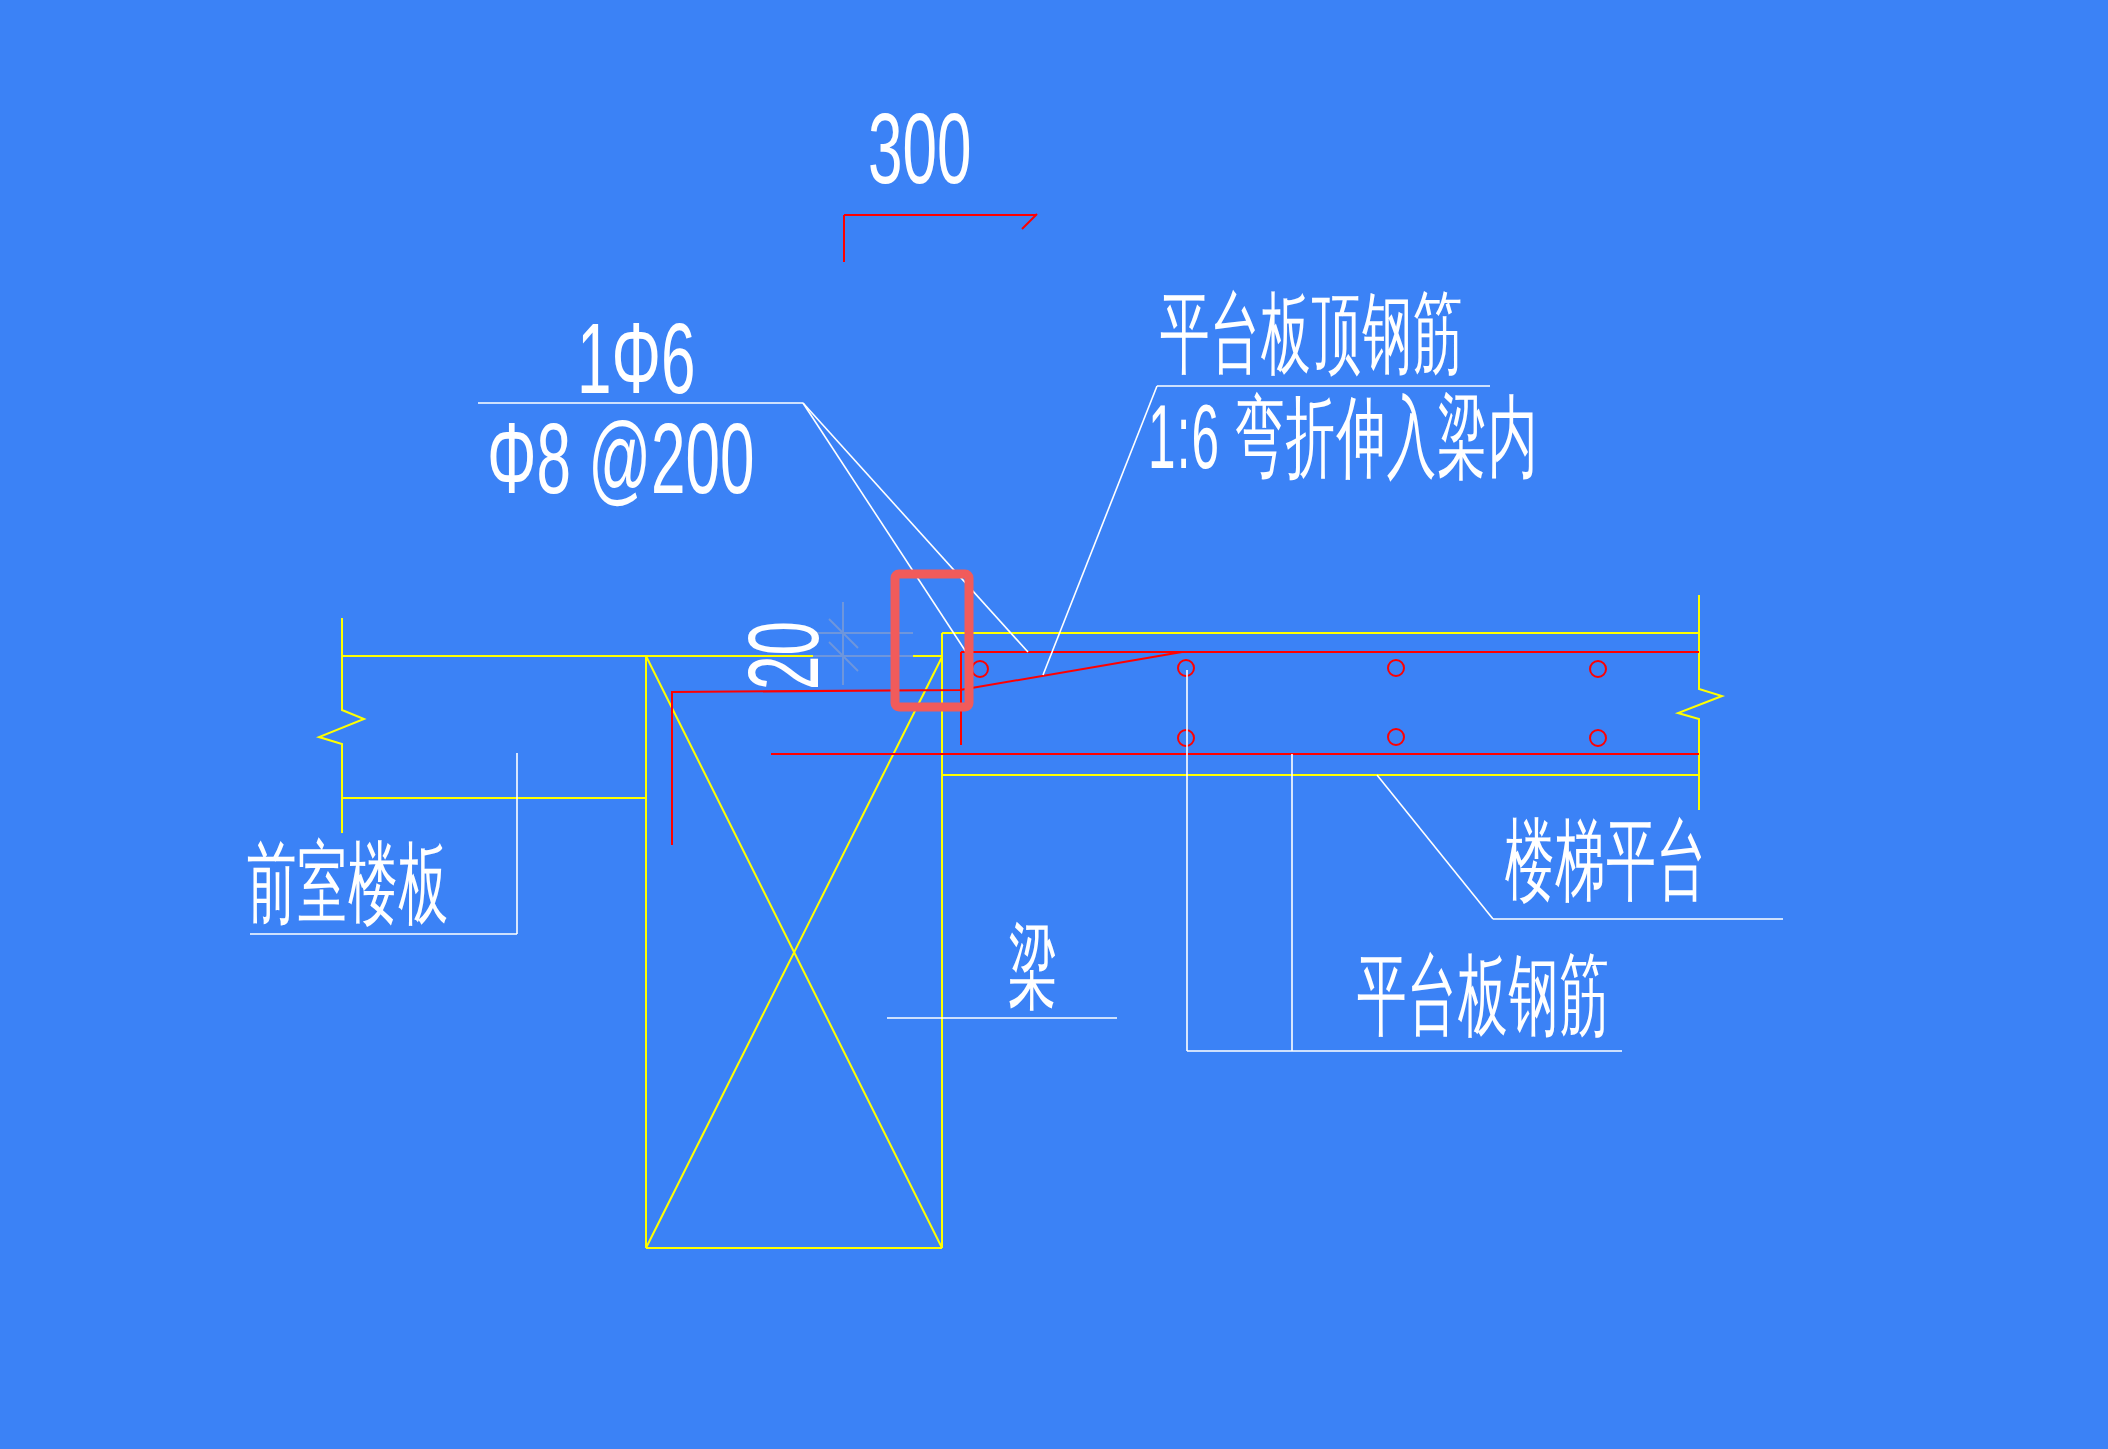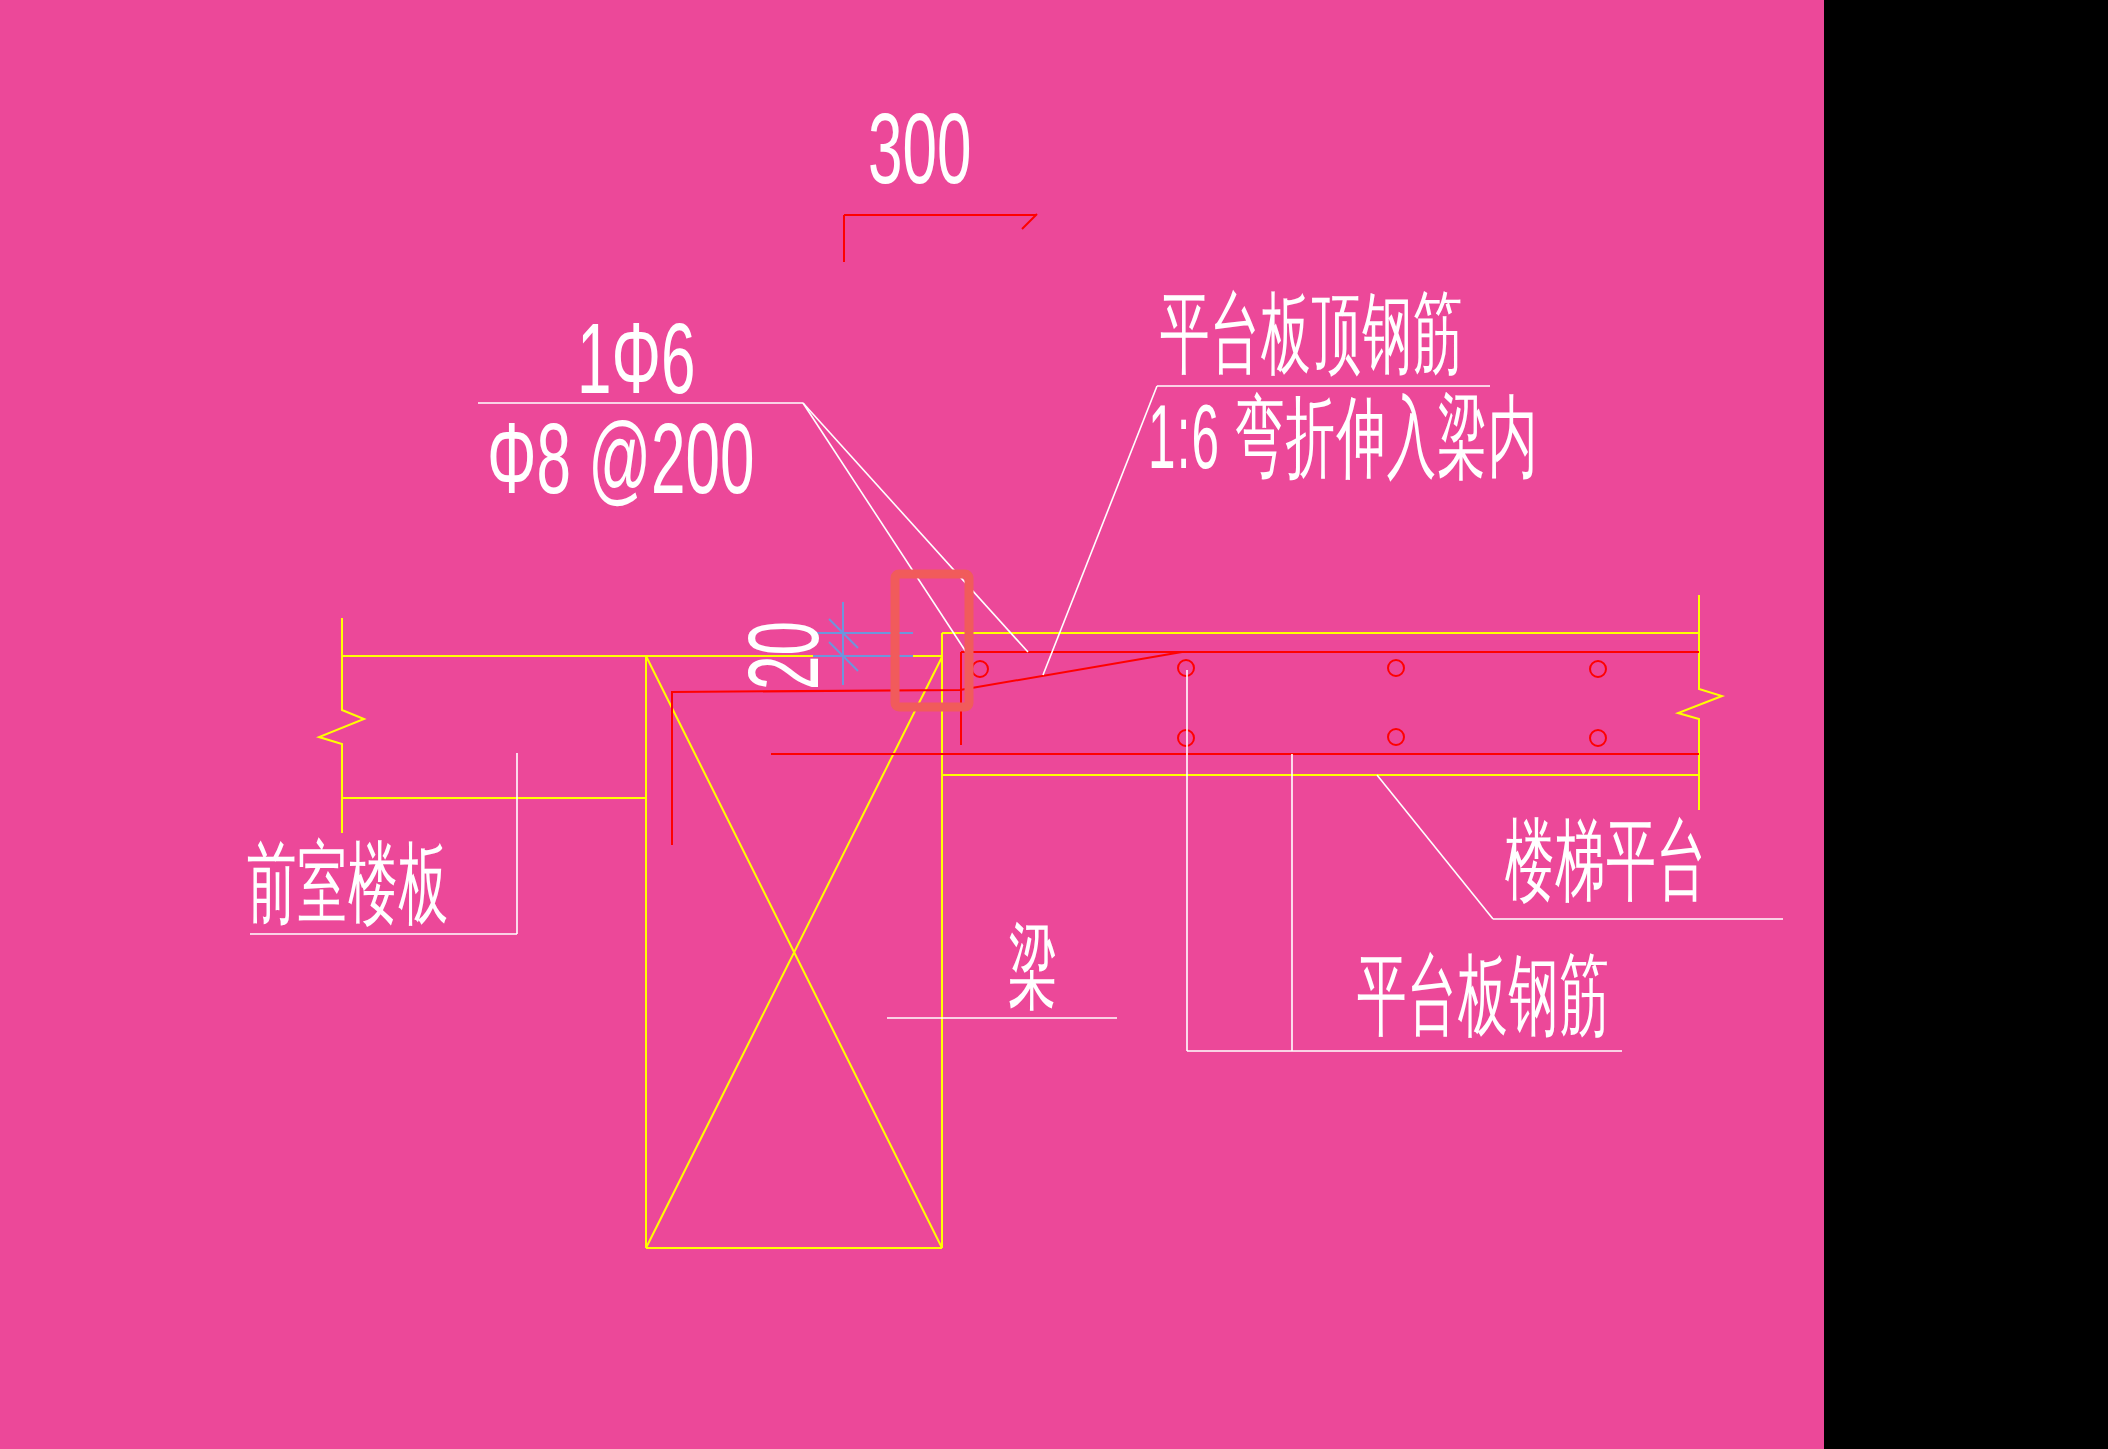--- a/index.html
+++ b/index.html
@@ -1,16 +1,16 @@
 <!DOCTYPE html>
 <html><head>
 <meta charset="utf-8">
 <style>
   html,body{margin:0;padding:0;background:#000;}
-  #canvas{position:relative;width:1824px;height:1449px;background:#ec4899;overflow:hidden;
+  #canvas{position:relative;width:2108px;height:1449px;background:#3b82f6;overflow:hidden;
           font-family:"Liberation Sans",sans-serif;}
   #canvas svg{position:absolute;left:0;top:0;}
   .label{position:absolute;color:#fff;line-height:1;white-space:nowrap;
          transform-origin:0 0;font-weight:400;}
   .cn{font-size:90px;transform:scaleX(0.55);letter-spacing:2px;}
   .num{font-size:100px;transform:scaleX(0.62);letter-spacing:0;}
   .dim20{position:absolute;left:733px;top:690px;color:#fff;font-size:100px;line-height:1;
          transform:rotate(-90deg) scaleX(0.62);transform-origin:0 0;white-space:nowrap;}
 </style>
 </head>

